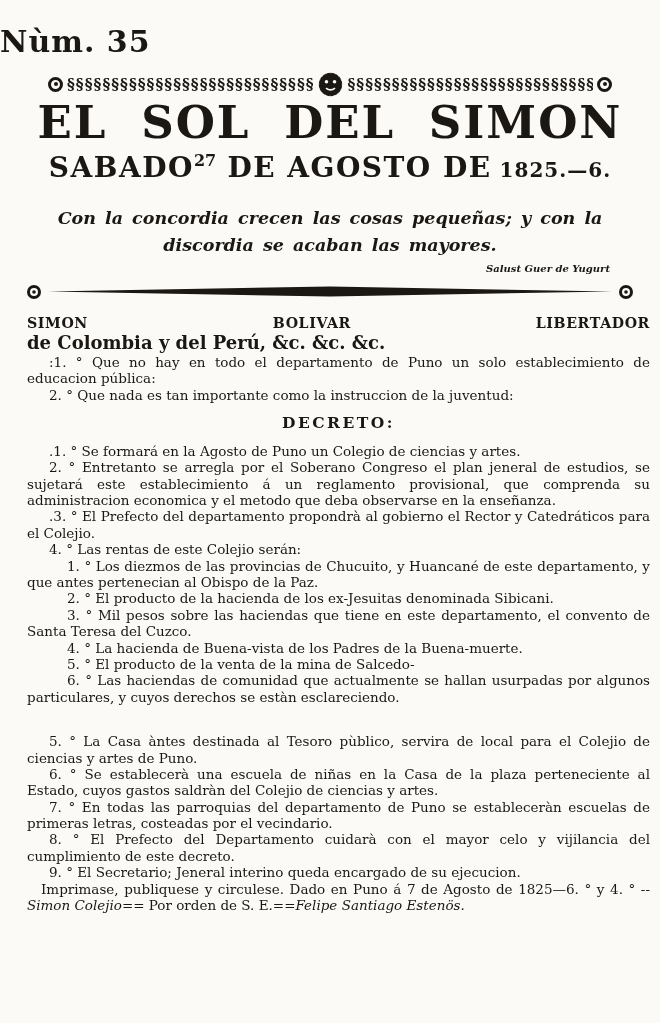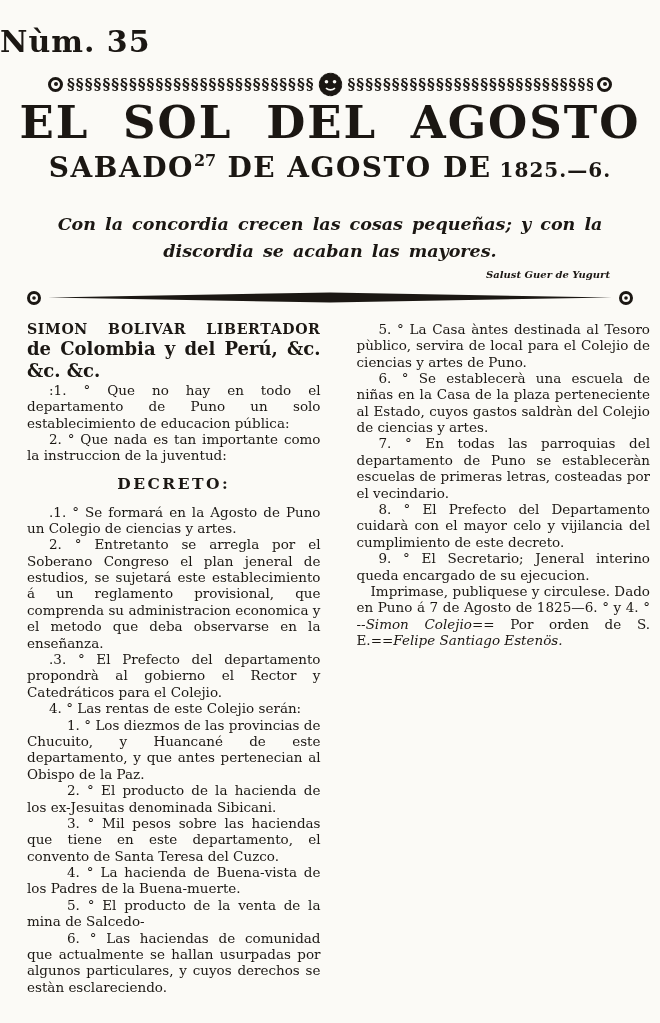--- a/index.html
+++ b/index.html
@@ -76,21 +76,21 @@
     font-size: 16px;
     vertical-align: 11px;
     letter-spacing: 0;
   }
   .dateline .year {
     font-size: 20px;
     margin-left: 8px;
     letter-spacing: 1px;
   }
   .motto {
-    margin: 27px auto 0 auto;
+    margin: 21px auto 0 auto;
     width: 578px;
     text-align: center;
     font-style: italic;
     font-weight: bold;
     font-size: 17.5px;
     line-height: 1.5;
     word-spacing: 3px;
   }
   .attribution {
     text-align: right;
@@ -98,22 +98,23 @@
     font-style: italic;
     font-weight: bold;
     font-size: 10px;
     margin-top: 5px;
   }
   .divider-wrap { margin: 8px auto 0 auto; width: 612px; line-height: 0; }
 
   
   .columns {
     display: flex;
-    gap: 36px;
+    gap: 28px;
     padding: 13px 10px 0 27px;
+    flex-direction: column;
   }
   .col {
     flex: 1;
     font-size: 13.5px;
     line-height: 1.215;
     text-align: justify;
   }
   .byline { margin: 0; }
   .byline .b1 {
     display: block;
@@ -157,21 +158,21 @@
         <circle cx="10.5" cy="12" r="2" fill="#fbfaf6"></circle>
         <circle cx="19.5" cy="12" r="2" fill="#fbfaf6"></circle>
         <path d="M10,19 Q15,23 20,19" stroke="#fbfaf6" stroke-width="2" fill="none"></path>
         <circle cx="15" cy="15" r="13" fill="none" stroke="#fbfaf6" stroke-width="0.6" stroke-dasharray="2 3"></circle>
       </svg>
     </span>
     <span class="sections">§§§§§§§§§§§§§§§§§§§§§§§§§§§§</span>
     <span class="ring"></span>
   </div>
 
-  <div class="title">EL SOL DEL AGOSTO</div>
+  <div class="title">EL SOL DEL SIMON</div>
 
   <div class="dateline"><span>SABADO</span><sup>27</sup> <span>DE AGOSTO DE</span><span class="year">1825.—6.</span></div>
 
   <div class="motto">Con la concordia crecen las cosas pequeñas; y con la discordia se acaban las mayores.</div>
   <div class="attribution">Salust Guer de Yugurt</div>
 
   <div class="divider-wrap">
     <svg width="612" height="20" viewBox="0 0 612 20">
       <circle cx="10" cy="10" r="5.5" fill="none" stroke="#1b1713" stroke-width="3"></circle>
       <circle cx="10" cy="10" r="1.8" fill="#1b1713"></circle>

